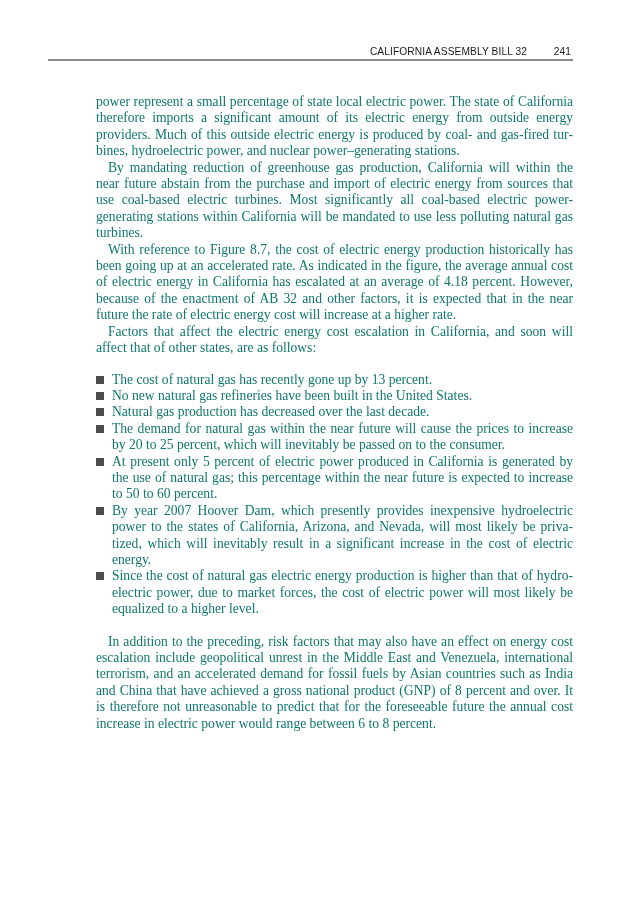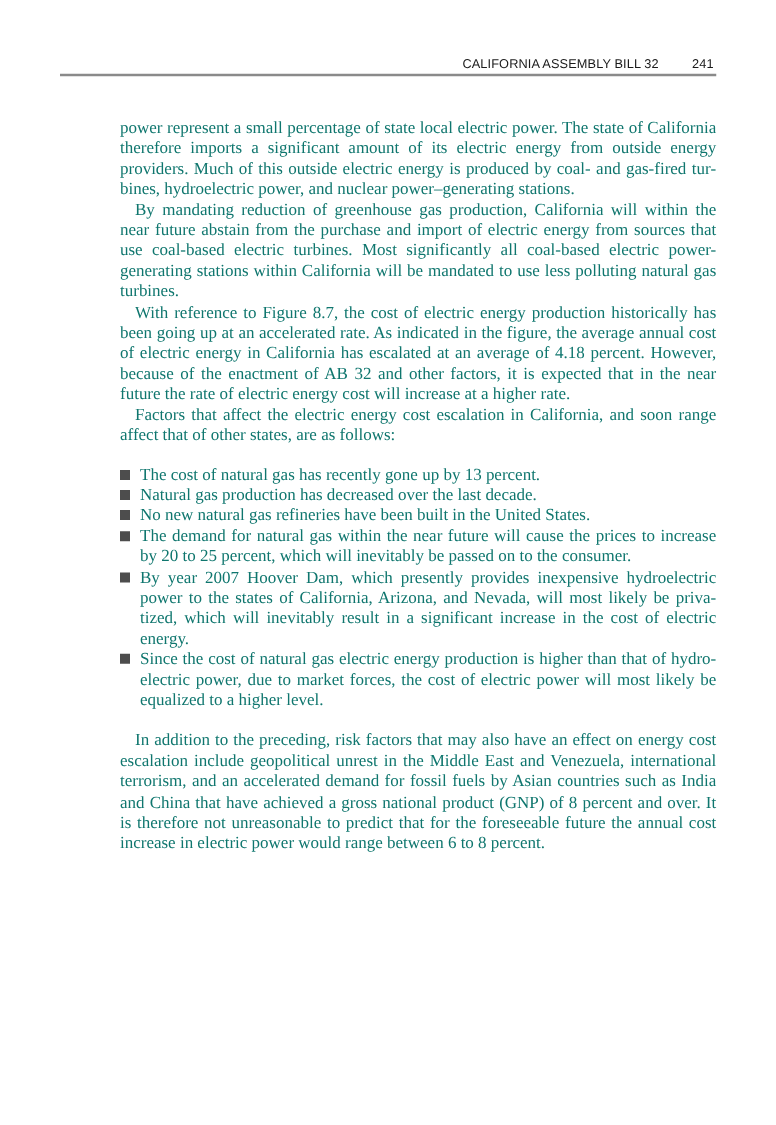--- a/index.html
+++ b/index.html
@@ -30,25 +30,26 @@
 
 <div class="running-head">
   <span class="title">CALIFORNIA ASSEMBLY BILL 32</span>
   <span class="page-num">241</span>
 </div>
 
 <div class="content">
   <p class="no-indent">power represent a small percentage of state local electric power. The state of California therefore imports a significant amount of its electric energy from outside energy providers. Much of this outside electric energy is produced by coal- and gas-fired tur­bines, hydroelectric power, and nuclear power–generating stations.</p>
   <p>By mandating reduction of greenhouse gas production, California will within the near future abstain from the purchase and import of electric energy from sources that use coal-based electric turbines. Most significantly all coal-based electric power-generating stations within California will be mandated to use less polluting natural gas turbines.</p>
   <p>With reference to Figure 8.7, the cost of electric energy production historically has been going up at an accelerated rate. As indicated in the figure, the average annual cost of electric energy in California has escalated at an average of 4.18 percent. However, because of the enactment of AB 32 and other factors, it is expected that in the near future the rate of electric energy cost will increase at a higher rate.</p>
-  <p>Factors that affect the electric energy cost escalation in California, and soon range affect that of other states, are as follows:</p>
+  <p>Factors that affect the electric energy cost escalation in California, and soon will affect that of other states, are as follows:</p>
 
   <ul class="bullets">
     <li><span class="marker"></span><span>The cost of natural gas has recently gone up by 13 percent.</span></li>
+    <li><span class="marker"></span><span>No new natural gas refineries have been built in the United States.</span></li>
     <li><span class="marker"></span><span>Natural gas production has decreased over the last decade.</span></li>
-    <li><span class="marker"></span><span>No new natural gas refineries have been built in the United States.</span></li>
     <li><span class="marker"></span><span>The demand for natural gas within the near future will cause the prices to increase by 20 to 25 percent, which will inevitably be passed on to the consumer.</span></li>
+    <li><span class="marker"></span><span>At present only 5 percent of electric power produced in California is generated by the use of natural gas; this percentage within the near future is expected to increase to 50 to 60 percent.</span></li>
     <li><span class="marker"></span><span>By year 2007 Hoover Dam, which presently provides inexpensive hydroelectric power to the states of California, Arizona, and Nevada, will most likely be priva­tized, which will inevitably result in a significant increase in the cost of electric energy.</span></li>
     <li><span class="marker"></span><span>Since the cost of natural gas electric energy production is higher than that of hydro­electric power, due to market forces, the cost of electric power will most likely be equalized to a higher level.</span></li>
   </ul>
 
   <p>In addition to the preceding, risk factors that may also have an effect on energy cost escalation include geopolitical unrest in the Middle East and Venezuela, inter­national terrorism, and an accelerated demand for fossil fuels by Asian countries such as India and China that have achieved a gross national product (GNP) of 8 percent and over. It is therefore not unreasonable to predict that for the foresee­able future the annual cost increase in electric power would range between 6 to 8 percent.</p>
 </div>
 
 </body></html>

